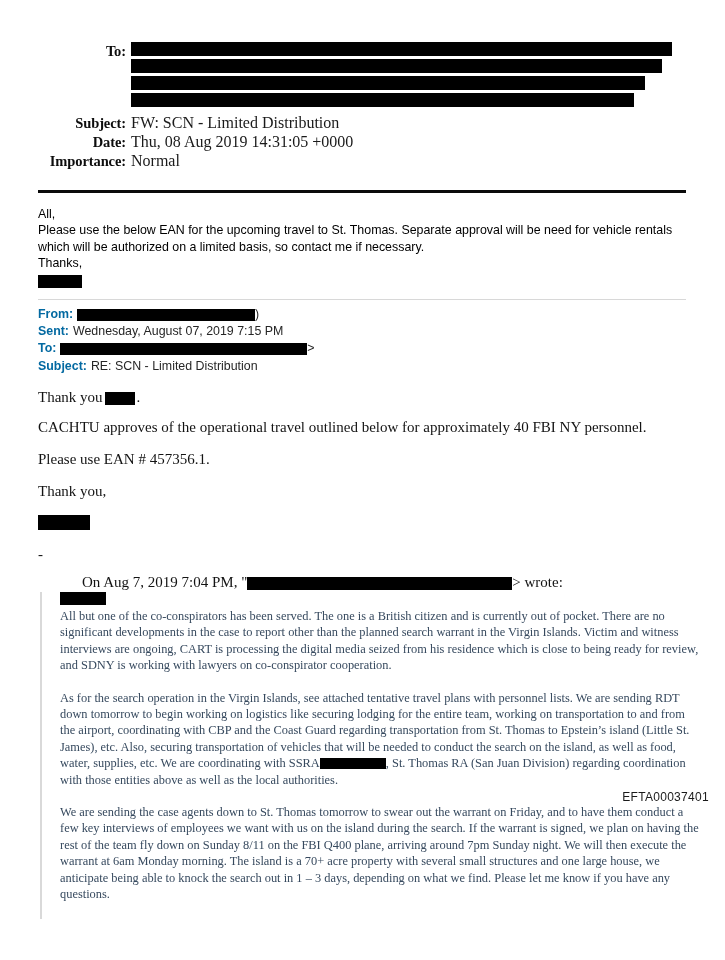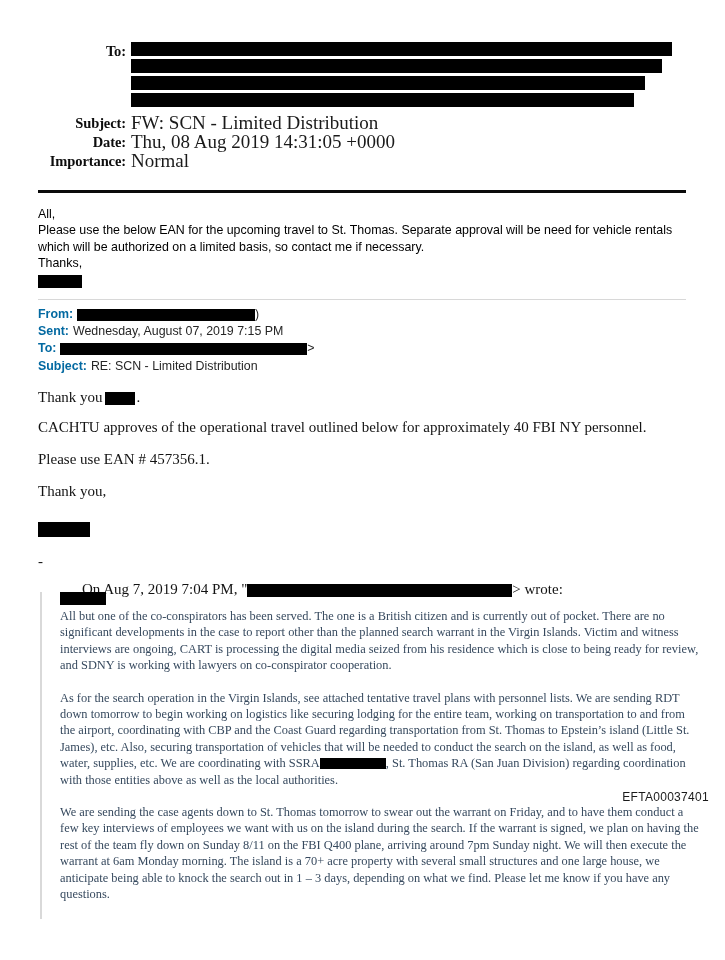--- a/index.html
+++ b/index.html
@@ -45,21 +45,21 @@
     font-weight: bold;
     font-size: 14.5px;
     line-height: 18px;
     color: #0d0d0d;
     padding-right: 4px;
     box-sizing: border-box;
     letter-spacing: -0.1px;
   }
   .hdr-value {
     font-family: "Liberation Serif", serif;
-    font-size: 19px;
+    font-size: 16px;
     line-height: 18px;
     color: #1a1a1a;
     padding-left: 1px;
   }
 
   
   .redact {
     display: inline-block;
     background: #000000;
     vertical-align: middle;
@@ -282,21 +282,21 @@
   </div>
 
   <div class="reply">
 
     <p class="tight"><span>Thank you</span><span class="redact" style="width:30px;height:13px;margin:0 2px;"></span><span>.</span></p>
 
     <p>CACHTU approves of the operational travel outlined below for approximately 40 FBI NY personnel.</p>
 
     <p>Please use EAN # 457356.1.</p>
 
-    <p style="margin-bottom:18px;">Thank you,</p>
+    <p style="margin-bottom:11px;">Thank you,</p>
 
     <p style="margin-bottom:17px;"><span class="redact" style="width:52px;height:15px;"></span></p>
 
     <p class="dash-line">-</p>
 
     <p style="margin-bottom:0;margin-left:44px;"><span>On Aug 7, 2019 7:04 PM, "</span><span class="redact" style="width:265px;height:13px;"></span><span>&gt; wrote:</span></p>
 
   </div>
 
   <div class="quote-block">

